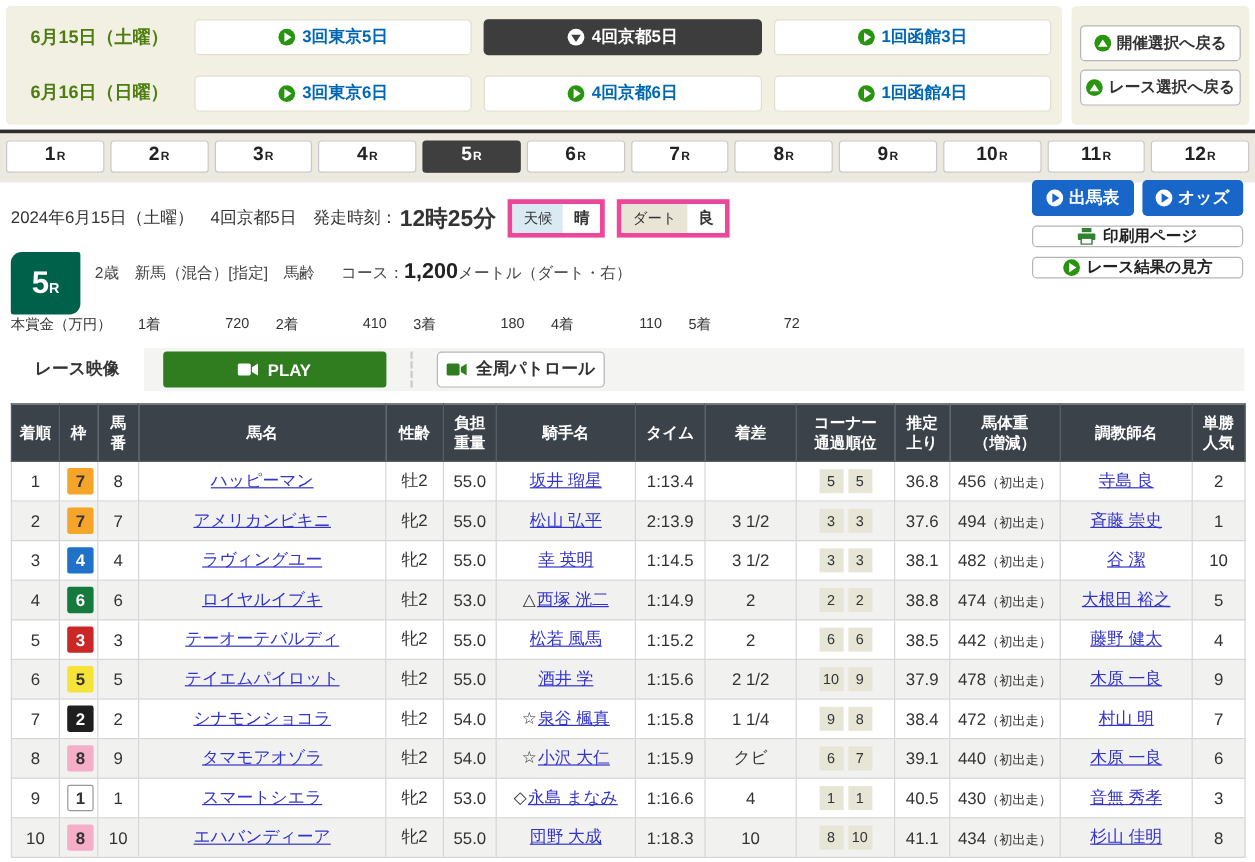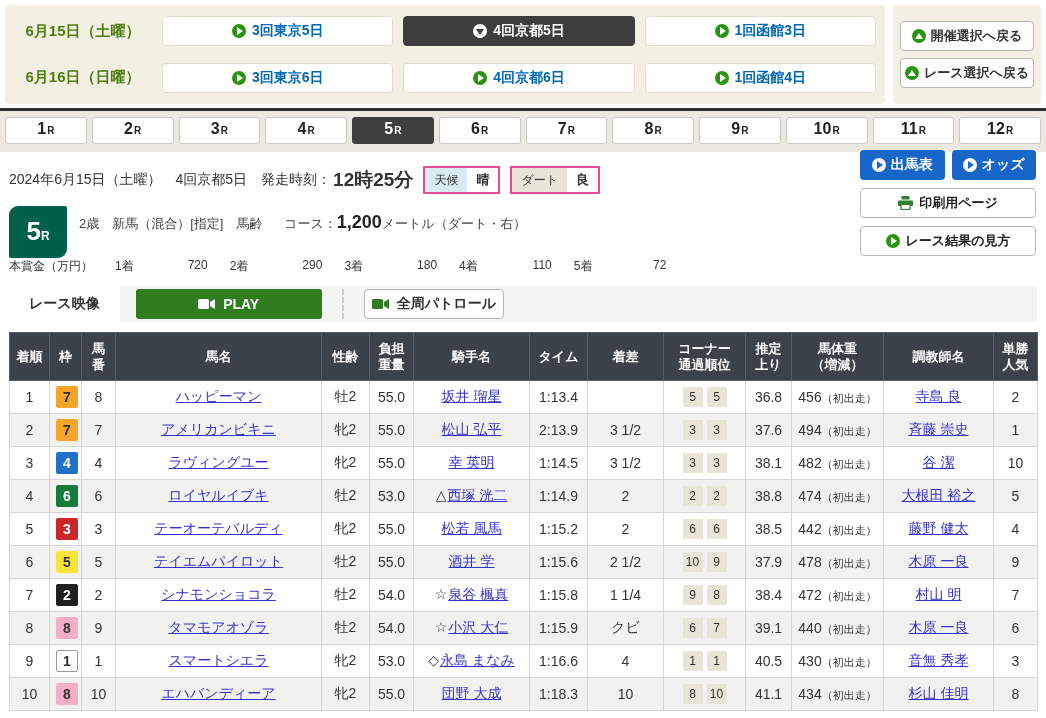--- a/index.html
+++ b/index.html
@@ -44,33 +44,33 @@
     font-weight:bold; color:#222; padding-top:3px; }
   .race-tab .num { font-size:16px; line-height:1; }
   .race-tab .r { font-size:10px; line-height:1; }
   .race-tab.selected { background:#3f3f3f; border-color:#3f3f3f; color:#fff; }
 
   
   .content { padding:0 9px; }
   .info-row { display:flex; align-items:center; margin-top:14px; font-size:14px; }
   .info-row .start-time { font-size:19px; font-weight:bold; margin-left:2px; }
   .info-row .seg { margin-right:14px; }
-  .badge-group { display:flex; border:2px solid #ec4899; margin-left:10px; font-size:12px; }
+  .badge-group { display:flex; border:4px solid #ec4899; margin-left:10px; font-size:12px; }
   .badge-label { padding:3px 9px; display:flex; align-items:center; }
   .badge-label.weather { background:#d9eaf3; }
   .badge-label.track { background:#e9e5d6; }
   .badge-value { background:#fff; font-weight:bold; font-size:13px; padding:3px 9px; }
 
   .actions { position:absolute; top:150px; right:10px; width:176px; display:flex;
     flex-direction:column; gap:8px; }
   .actions-row { display:flex; gap:7px; }
   .btn-blue { flex:1; background:#1866c8; color:#fff; border-radius:4px; height:30px;
     display:flex; align-items:center; justify-content:center; gap:5px; font-size:14px;
     font-weight:bold; cursor:pointer; }
-  .btn-white { background:#fff; border:1px solid #b5b5b5; border-radius:4px; height:30px;
+  .btn-white { background:#fff; border:1px solid #b5b5b5; border-radius:4px; height:18px;
     display:flex; align-items:center; justify-content:center; gap:6px; font-size:13px;
     font-weight:bold; color:#222; cursor:pointer; }
 
   
   .title-block { display:flex; align-items:flex-start; gap:12px; margin-top:12px; }
   .race-badge { width:58px; height:52px; background:#00614b; color:#fff; border-radius:9px 2px 9px 2px;
     display:flex; align-items:baseline; justify-content:center; padding-top:12px; flex:none; }
   .race-badge .num { font-size:26px; font-weight:bold; line-height:1; }
   .race-badge .r { font-size:12px; font-weight:bold; line-height:1; }
   .race-title { font-size:24px; font-weight:bold; color:#333; line-height:1.1; }
@@ -244,21 +244,21 @@
     </div>
 
     <div class="prize-row">
       <span class="p-label">本賞金（万円）</span>
     <span class="prize-item">
           <span class="place">1着</span>
           <span class="amount">720</span>
         </span>
         <span class="prize-item">
           <span class="place">2着</span>
-          <span class="amount">290</span>
+          <span class="amount">410</span>
         </span>
         <span class="prize-item">
           <span class="place">3着</span>
           <span class="amount">180</span>
         </span>
         <span class="prize-item">
           <span class="place">4着</span>
           <span class="amount">110</span>
         </span>
         <span class="prize-item">

